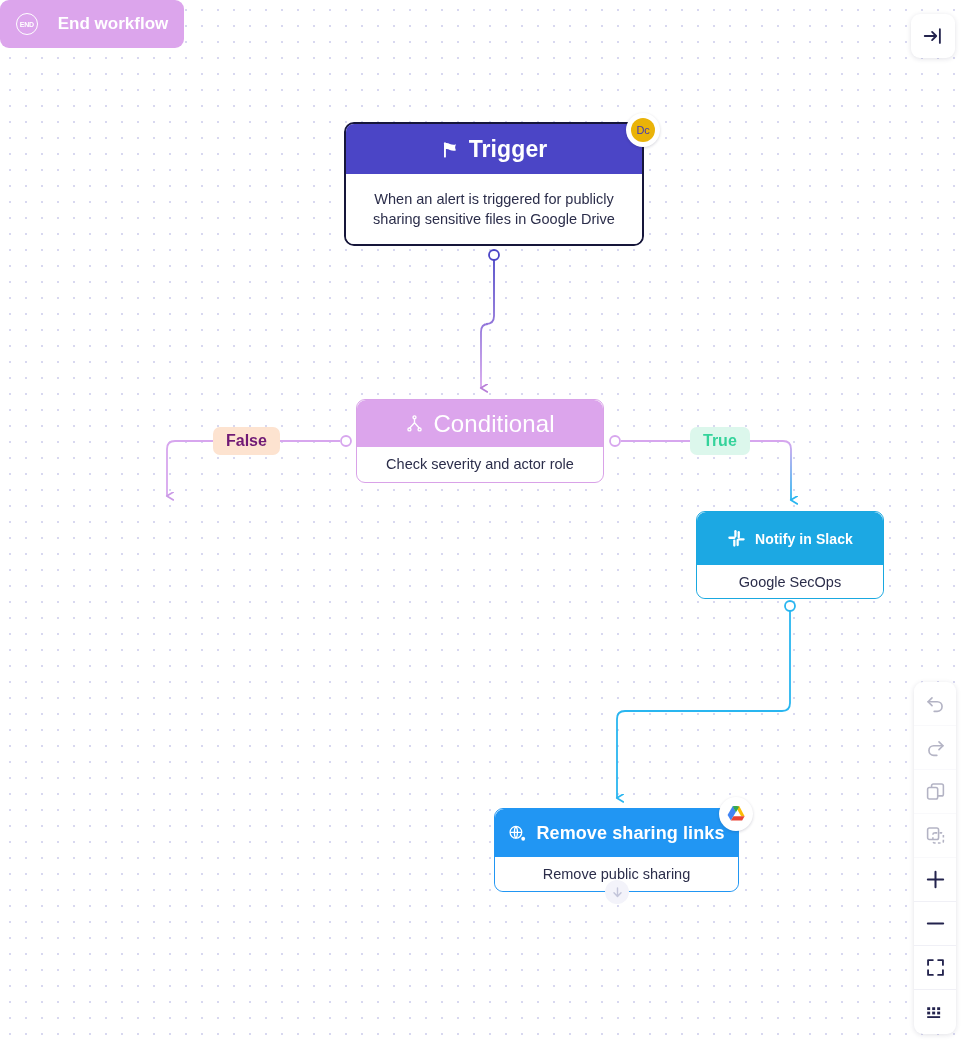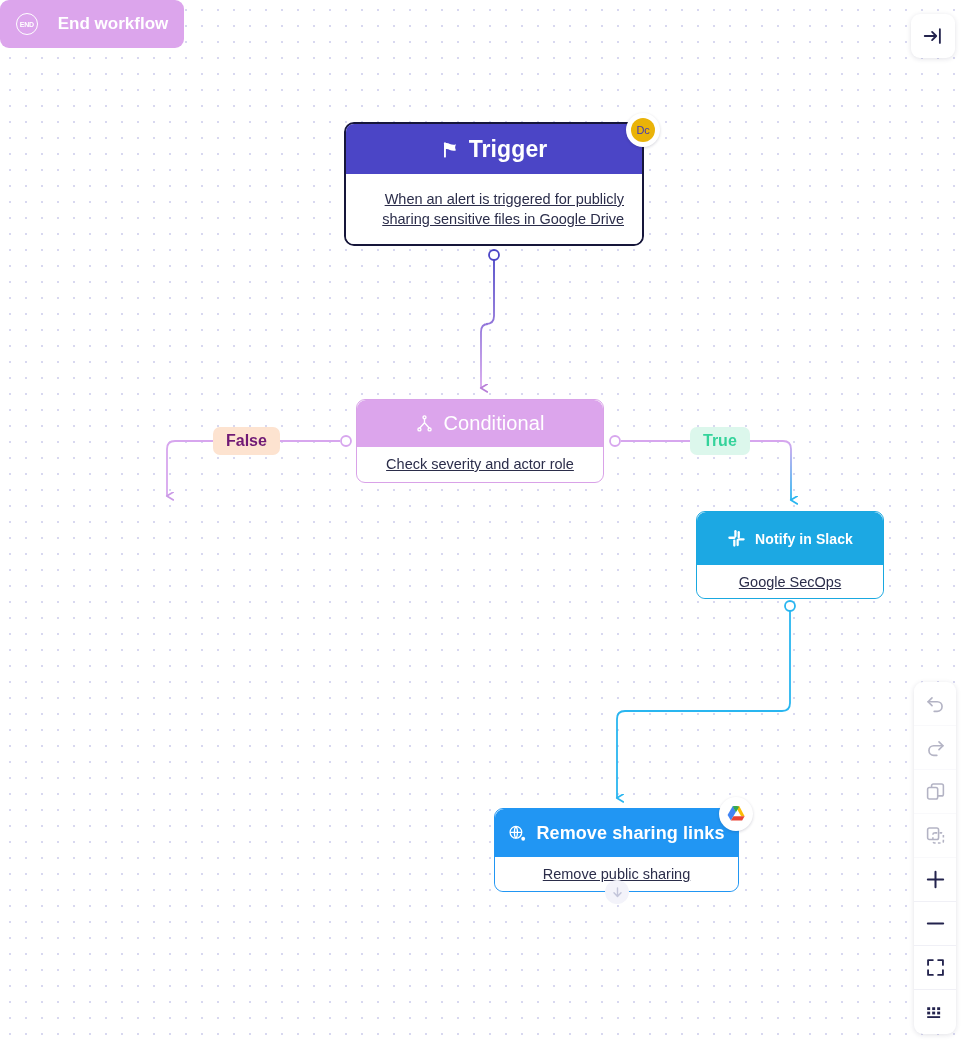--- a/index.html
+++ b/index.html
@@ -48,25 +48,24 @@
     color: #ffffff;
     font-size: 23px;
     font-weight: bold;
     letter-spacing: .1px;
   }
   .node-body {
     background: #ffffff;
     color: #2b2d4a;
     font-size: 14.5px;
     line-height: 1.38;
-    text-align: right;
-    display: flex;
-    align-items: center;
-    justify-content: center;
-    text-decoration: underline;
+    text-align: center;
+    display: flex;
+    align-items: center;
+    justify-content: center;
   }
   .hdr-icon { display: flex; align-items: center; justify-content: center; }
 
   
   #node-trigger {
     left: 344px; top: 122px;
     width: 300px; height: 124px;
     border: 2px solid #16163a;
     border-radius: 10px;
     background: #ffffff;
@@ -111,21 +110,21 @@
   #node-conditional {
     left: 356px; top: 399px;
     width: 248px; height: 84px;
     border: 1.5px solid #d9a2e8;
     border-radius: 9px;
     background: #ffffff;
   }
   #node-conditional .node-header {
     background: #dca5ec;
     height: 47px;
-    font-size: 20px;
+    font-size: 24px;
     font-weight: normal;
   }
   #node-conditional .node-body { height: 34px; }
 
   
   #node-end {
     left: 74px; top: 509px;
     width: 184px; height: 48px;
     background: #dca5ec;
     border-radius: 9px;

